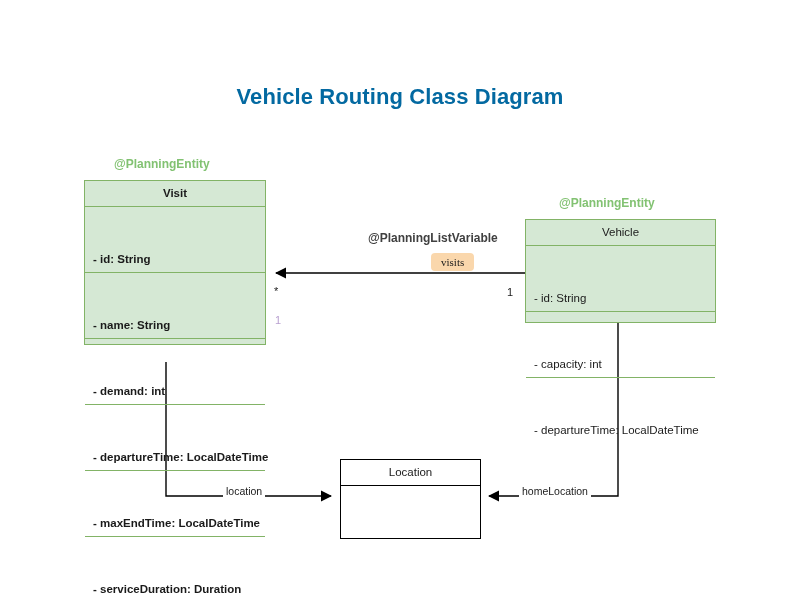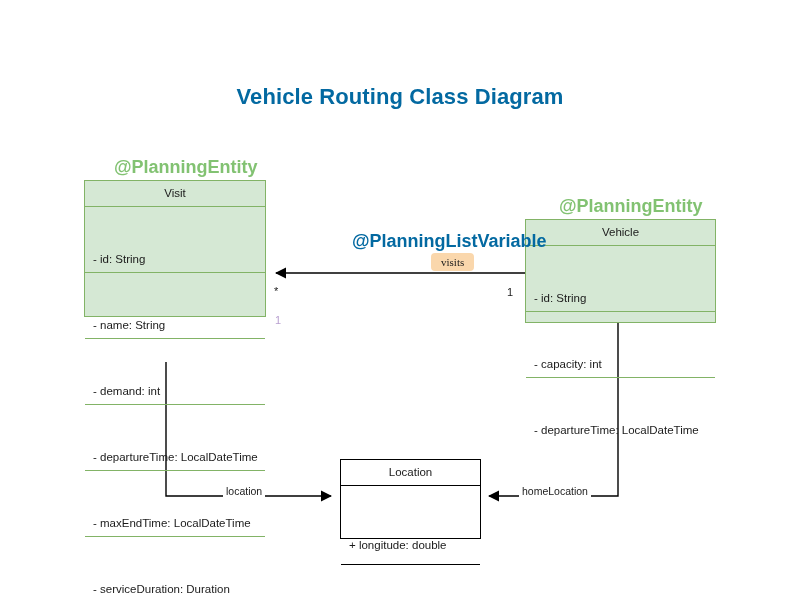--- a/index.html
+++ b/index.html
@@ -79,26 +79,26 @@
     height: 39px;
     line-height: 38px;
   }
   .uml-attr.last {
     border-bottom: none;
   }
 
   
   .stereotype {
     position: absolute;
-    font-size: 18px;
+    font-size: 12px;
     font-weight: bold;
     white-space: nowrap;
   }
   .stereotype.entity { color: #82c272; }
-  .stereotype.listvar { color: #0369a1; }
+  .stereotype.listvar { color: #404040; margin-left: 16px; }
 
   
   .edge-label {
     position: absolute;
     font-size: 10.5px;
     color: #1a1a1a;
     white-space: nowrap;
     background: #ffffff;
     padding: 0 3px;
   }
@@ -140,42 +140,41 @@
       <path d="M 166 362 L 166 496 L 331 496" fill="none" stroke="#000000" stroke-width="1.4" marker-end="url(#arrowSolid)"></path>
     </g>
 
     <g>
       <path d="M 618 322 L 618 496 L 489 496" fill="none" stroke="#000000" stroke-width="1.4" marker-end="url(#arrowSolid)"></path>
     </g>
   </svg>
 
   <div class="stereotype entity" style="left:114px; top:157px;">@PlanningEntity</div>
 
-  <div class="uml-class" style="left:84px; top:180px; width:182px; height:137px;">
+  <div class="uml-class" style="left:84px; top:180px; width:182px; height:165px;font-weight:bold;">
     <div class="uml-name">Visit</div>
     <div class="uml-attr">- id: String</div>
     <div class="uml-attr">- name: String</div>
     <div class="uml-attr">- demand: int</div>
     <div class="uml-attr">- departureTime: LocalDateTime</div>
     <div class="uml-attr">- maxEndTime: LocalDateTime</div>
     <div class="uml-attr last">- serviceDuration: Duration</div>
   </div>
 
   <div class="stereotype entity" style="left:559px; top:196px;">@PlanningEntity</div>
 
   <div class="uml-class" style="left:525px; top:219px; width:191px; height:104px;">
     <div class="uml-name">Vehicle</div>
     <div class="uml-attr">- id: String</div>
     <div class="uml-attr">- capacity: int</div>
     <div class="uml-attr last">- departureTime: LocalDateTime</div>
   </div>
 
   <div class="uml-class plain" style="left:340px; top:459px; width:141px; height:80px;">
     <div class="uml-name">Location</div>
-    <div class="uml-attr last">+ longitude: double</div>
   </div>
 
   <div class="stereotype listvar" style="left:352px; top:231px;">@PlanningListVariable</div>
 
   <div class="edge-label chip" style="left:431px; top:253px;">visits</div>
 
   <div class="multiplicity" style="left:274px; top:285px;">*</div>
 
   <div class="multiplicity muted" style="left:275px; top:314px;">1</div>
 

